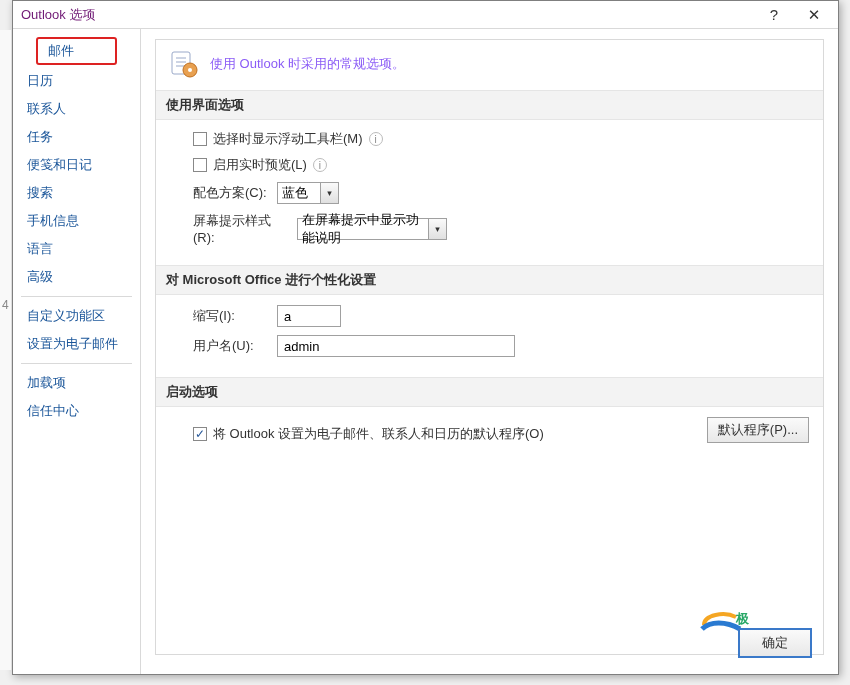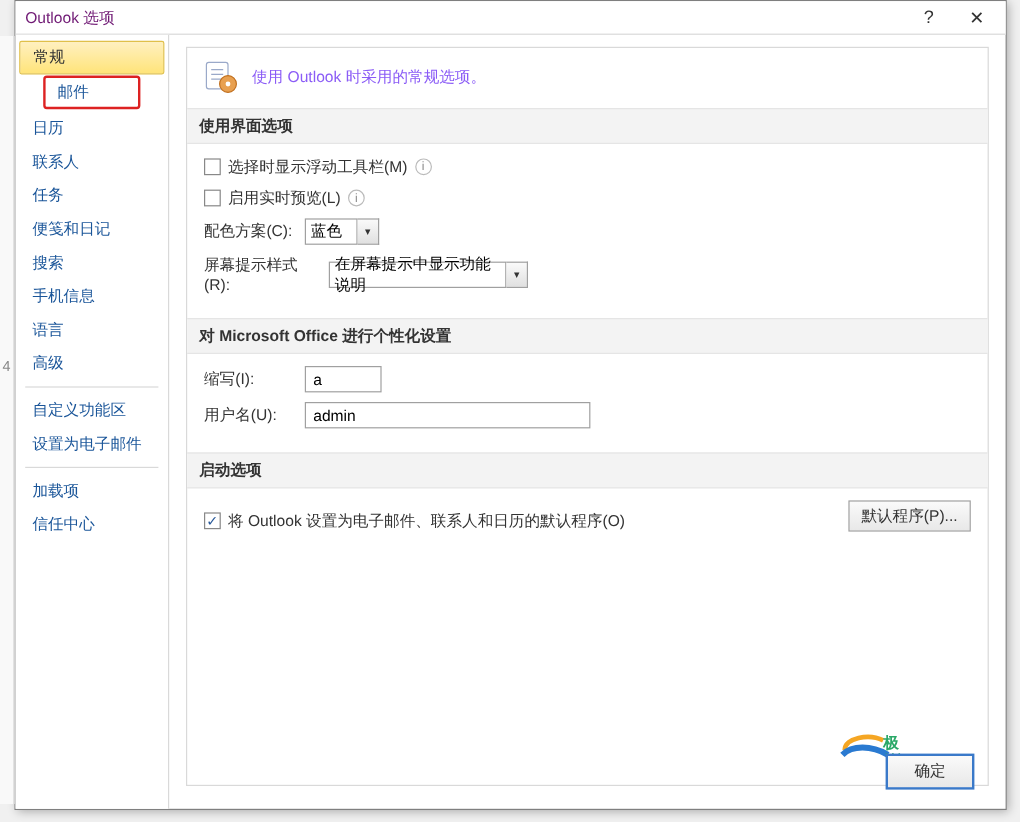--- a/index.html
+++ b/index.html
@@ -15,21 +15,21 @@
 .side-item.selected { background: linear-gradient(#fff0c0, #ffe47a); border: 1px solid #e0c04a; margin: -1px 3px; padding: 4px 7px 4px 11px; border-radius: 2px; color: #333; }
 .side-item.highlighted { border: 2px solid #d22; border-radius: 3px; margin: 2px 23px; padding: 3px 6px 3px 10px; }
 .side-sep { border-top: 1px solid #d9d9d9; margin: 5px 8px; }
 .content { flex: 1; padding: 10px 14px 10px 14px; position: relative; overflow: hidden; }
 .content-inner { border: 1px solid #d9d9d9; height: 616px; padding: 4px 0 0 0; background: #fff; }
 .header-row { display: flex; align-items: center; gap: 10px; padding: 4px 12px 10px 12px; }
 .header-icon { width: 32px; height: 32px; position: relative; }
 .header-text { color: #8b5cf6; }
 .section-head { background: #f3f3f3; padding: 5px 10px; font-weight: bold; color: #333; border-top: 1px solid #e5e5e5; border-bottom: 1px solid #e5e5e5; }
 .section-body { padding: 10px 14px 12px 14px; }
-.row { display: flex; align-items: center; gap: 6px; margin-bottom: 8px; }
+.row { display: flex; align-items: center; gap: 6px; margin-bottom: 8px; margin-left: 23px; }
 .checkbox { width: 14px; height: 14px; border: 1px solid #888; background: #fff; display: inline-flex; align-items: center; justify-content: center; }
 .checkbox.checked::after { content: "✓"; font-size: 12px; line-height: 1; color: #2a5a9a; }
 .lbl { color: #333; }
 .help-icon { width: 14px; height: 14px; border: 1px solid #bbb; border-radius: 50%; font-size: 10px; color: #888; display: inline-flex; align-items: center; justify-content: center; }
 .select-sm { border: 1px solid #a0a0a0; height: 22px; padding: 0 4px; background: #fff; display: inline-flex; align-items: center; }
 .dd-btn { width: 18px; height: 22px; border: 1px solid #a0a0a0; border-left: none; background: linear-gradient(#fafafa,#e0e0e0); display: inline-flex; align-items: center; justify-content: center; font-size: 9px; color: #333; }
 .input-txt { border: 1px solid #a0a0a0; height: 22px; padding: 0 6px; background: #fff; }
 .label-col { width: 78px; }
 .btn { border: 1px solid #a0a0a0; background: linear-gradient(#fafafa,#e8e8e8); padding: 3px 10px; color: #333; }
 .btn-ok { border: 2px solid #3a79c9; padding: 4px 22px; }
@@ -42,21 +42,20 @@
 <div class="dialog">
   <div class="titlebar">
     <div class="titlebar-title">Outlook 选项</div>
     <div class="titlebar-buttons">
       <div class="title-btn">?</div>
       <div class="title-btn">✕</div>
     </div>
   </div>
   <div class="body">
     <div class="sidebar">
-      <div class="side-item selected">常规</div>
       <div class="side-item highlighted">邮件</div>
       <div class="side-item">日历</div>
       <div class="side-item">联系人</div>
       <div class="side-item">任务</div>
       <div class="side-item">便笺和日记</div>
       <div class="side-item">搜索</div>
       <div class="side-item">手机信息</div>
       <div class="side-item">语言</div>
       <div class="side-item">高级</div>
       <div class="side-sep"></div>
@@ -98,21 +97,21 @@
           <div class="row">
             <span class="lbl label-col">配色方案(C):</span>
             <span style="display:inline-flex">
               <span class="select-sm" style="width:44px">蓝色</span>
               <span class="dd-btn">▾</span>
             </span>
           </div>
           <div class="row">
             <span class="lbl label-col" style="width:98px">屏幕提示样式(R):</span>
             <span style="display:inline-flex">
-              <span class="select-sm" style="width:148px">在屏幕提示中显示功能说明</span>
+              <span class="select-sm" style="width:132px">在屏幕提示中显示功能说明</span>
               <span class="dd-btn">▾</span>
             </span>
           </div>
         </div>
 
         <div class="section-head">对 Microsoft Office 进行个性化设置</div>
         <div class="section-body">
           <div class="row">
             <span class="lbl label-col">缩写(I):</span>
             <input class="input-txt" style="width: 64px;" value="a">

